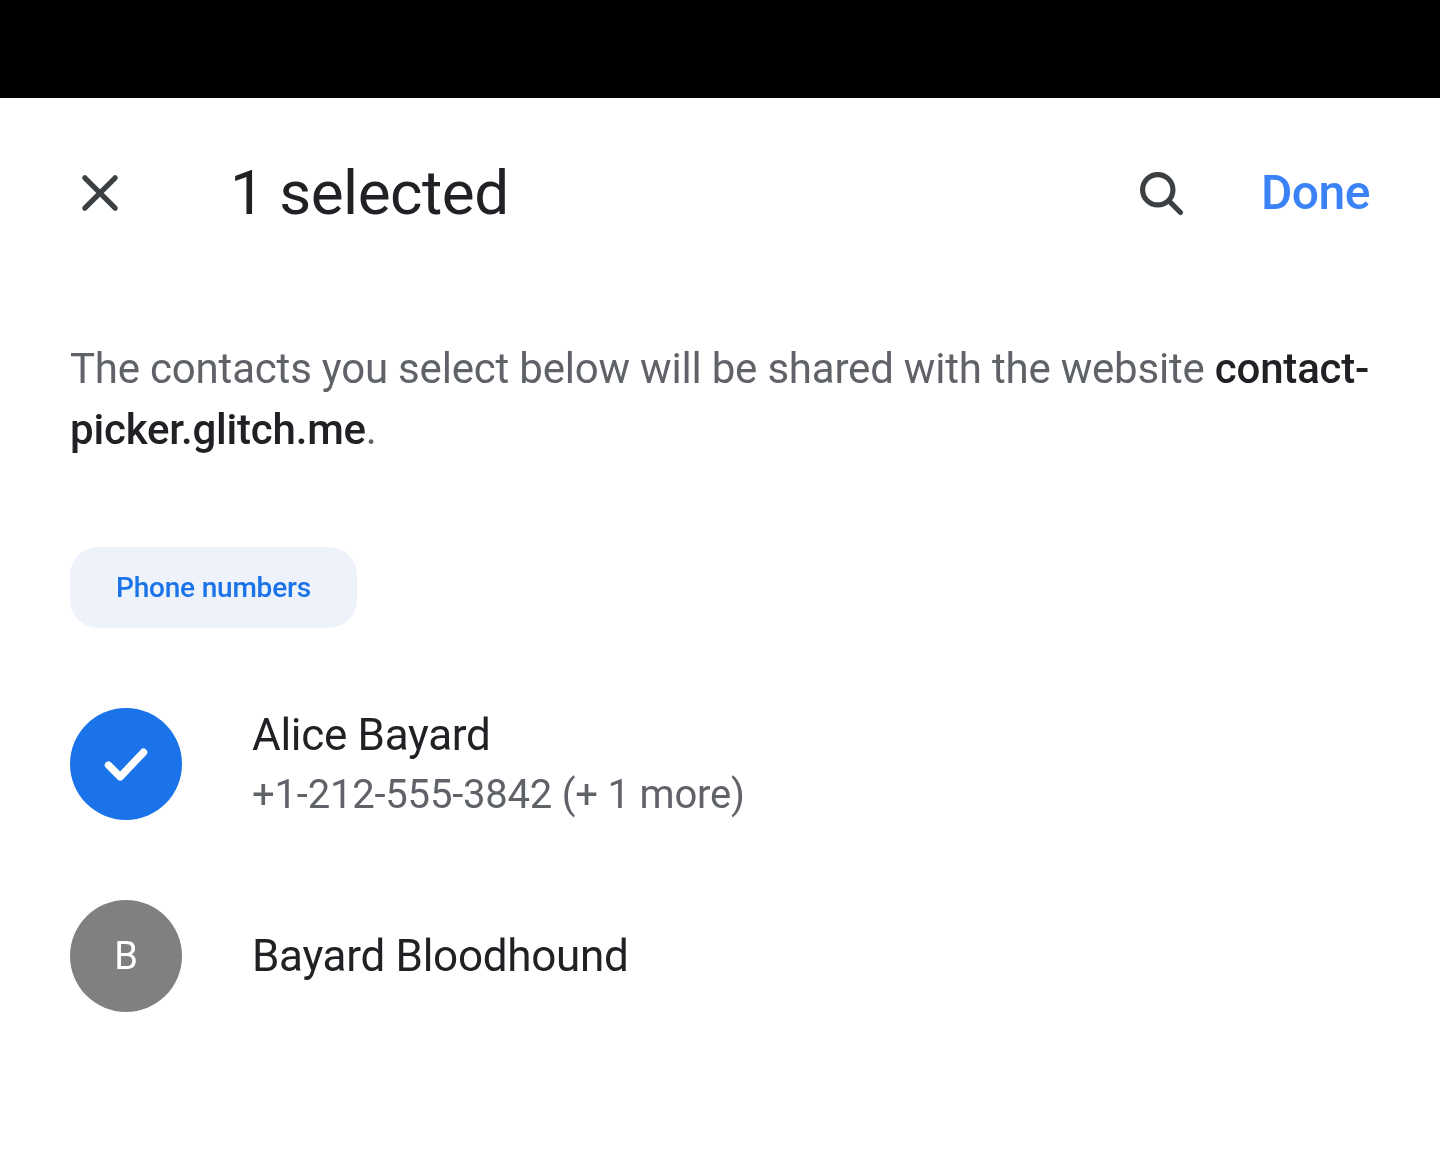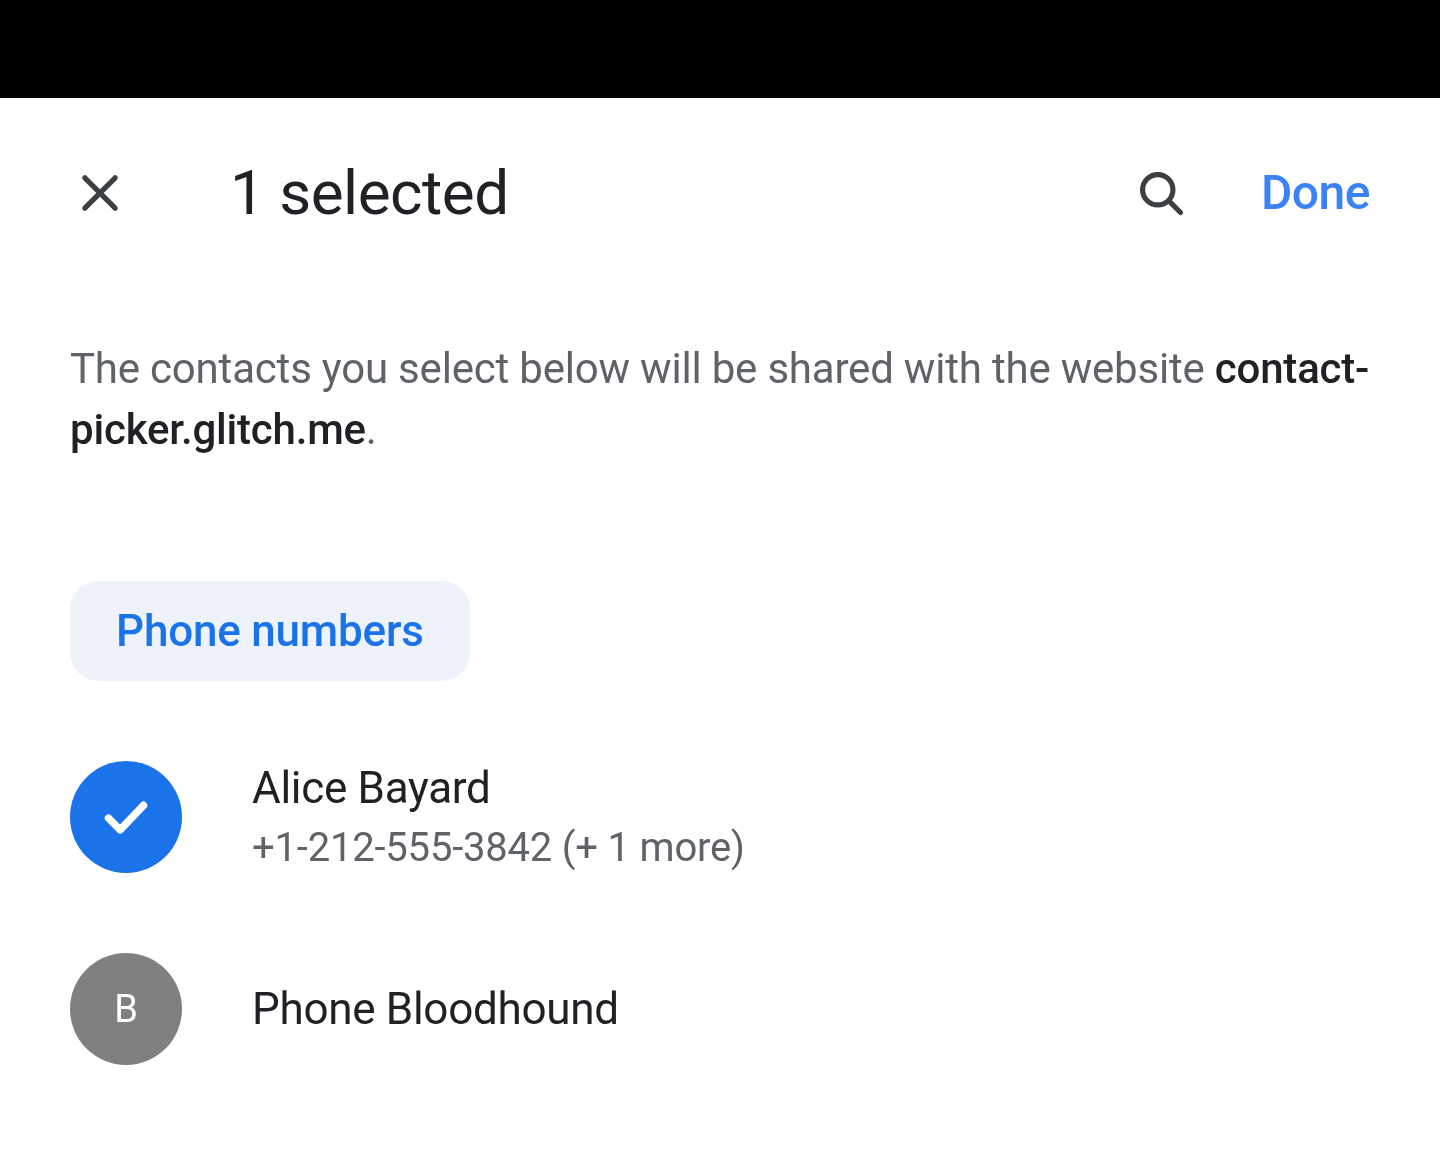--- a/index.html
+++ b/index.html
@@ -6,24 +6,24 @@
     body { width: 1440px; height: 1150px; font-family: Roboto, -apple-system, BlinkMacSystemFont, "Segoe UI", Arial, sans-serif; background: #fff; }
     .status-bar { width: 100%; height: 98px; background: #000; }
     .content { padding: 0 70px; }
     .header { display: flex; align-items: center; padding: 58px 0 40px 0; gap: 30px; }
     .close-btn { cursor: pointer; display: inline-flex; align-items: center; justify-content: center; width: 60px; height: 60px; flex-shrink: 0; }
     .close-btn svg { width: 52px; height: 52px; }
     .title { font-size: 62px; font-weight: 400; color: #202124; margin-left: 70px; flex: 1; letter-spacing: -0.5px; }
     .search-btn { cursor: pointer; display: inline-flex; align-items: center; justify-content: center; width: 60px; height: 60px; flex-shrink: 0; margin-right: 40px; }
     .search-btn svg { width: 52px; height: 52px; }
     .done-btn { cursor: pointer; background: none; border: none; font-size: 48px; font-weight: 500; color: #3b82f6; font-family: inherit; letter-spacing: -0.5px; }
-    .description { font-size: 42px; color: #5f6368; line-height: 1.45; margin-top: 70px; margin-bottom: 120px; letter-spacing: -0.2px; }
+    .description { font-size: 42px; color: #5f6368; line-height: 1.45; margin-top: 70px; margin-bottom: 86px; letter-spacing: -0.2px; }
     .description .website { color: #202124; font-weight: 500; }
     .chip-row { display: flex; gap: 12px; margin-bottom: 80px; }
-    .chip { background: #eef3fb; color: #1a73e8; font-size: 44px; font-weight: 500; padding: 24px 46px; border-radius: 28px; border: none; font-family: inherit; letter-spacing: -0.2px; }
+    .chip { background: #eef3fb; color: #1a73e8; font-size: 28px; font-weight: 500; padding: 24px 46px; border-radius: 28px; border: none; font-family: inherit; letter-spacing: -0.2px; }
     .contact-list { display: flex; flex-direction: column; gap: 80px; }
     .contact-row { display: flex; align-items: center; gap: 70px; cursor: pointer; }
     .avatar { width: 112px; height: 112px; border-radius: 50%; display: flex; align-items: center; justify-content: center; flex-shrink: 0; }
     .avatar.selected { background: #1a73e8; }
     .avatar.initial { background: #808080; color: #fff; font-size: 38px; font-weight: 400; }
     .avatar svg { width: 56px; height: 56px; }
     .contact-info { display: flex; flex-direction: column; gap: 10px; }
     .contact-name { font-size: 44px; color: #202124; font-weight: 400; letter-spacing: -0.3px; }
     .contact-phone { font-size: 40px; color: #5f6368; font-weight: 400; letter-spacing: -0.2px; }
   </style>
@@ -69,17 +69,17 @@
         <span class="contact-name">Alice Bayard</span>
         <span class="contact-phone">+1-212-555-3842 (+ 1 more)</span>
       </div>
     </div>
 
     <div class="contact-row">
       <div class="avatar initial">
         <span>B</span>
       </div>
       <div class="contact-info">
-        <span class="contact-name">Phone Bloodhound</span>
+        <span class="contact-name">Bayard Bloodhound</span>
       </div>
     </div>
   </div>
 </div>
 
 </body></html>

